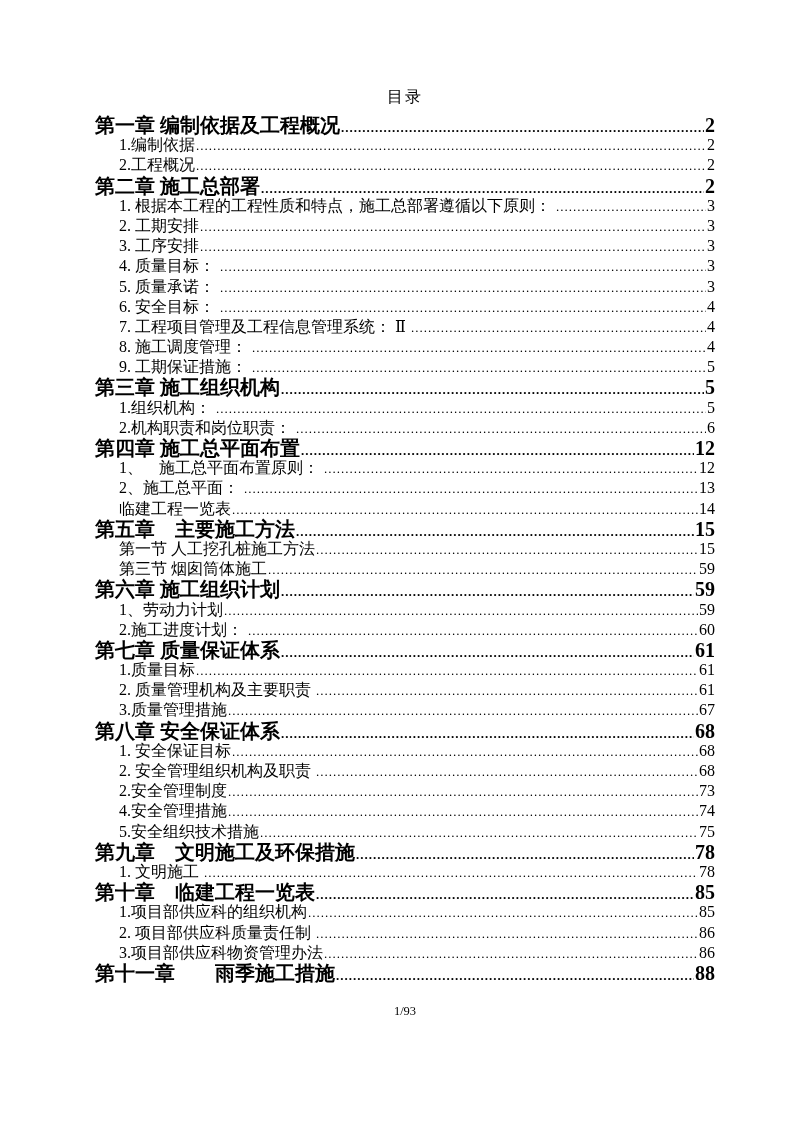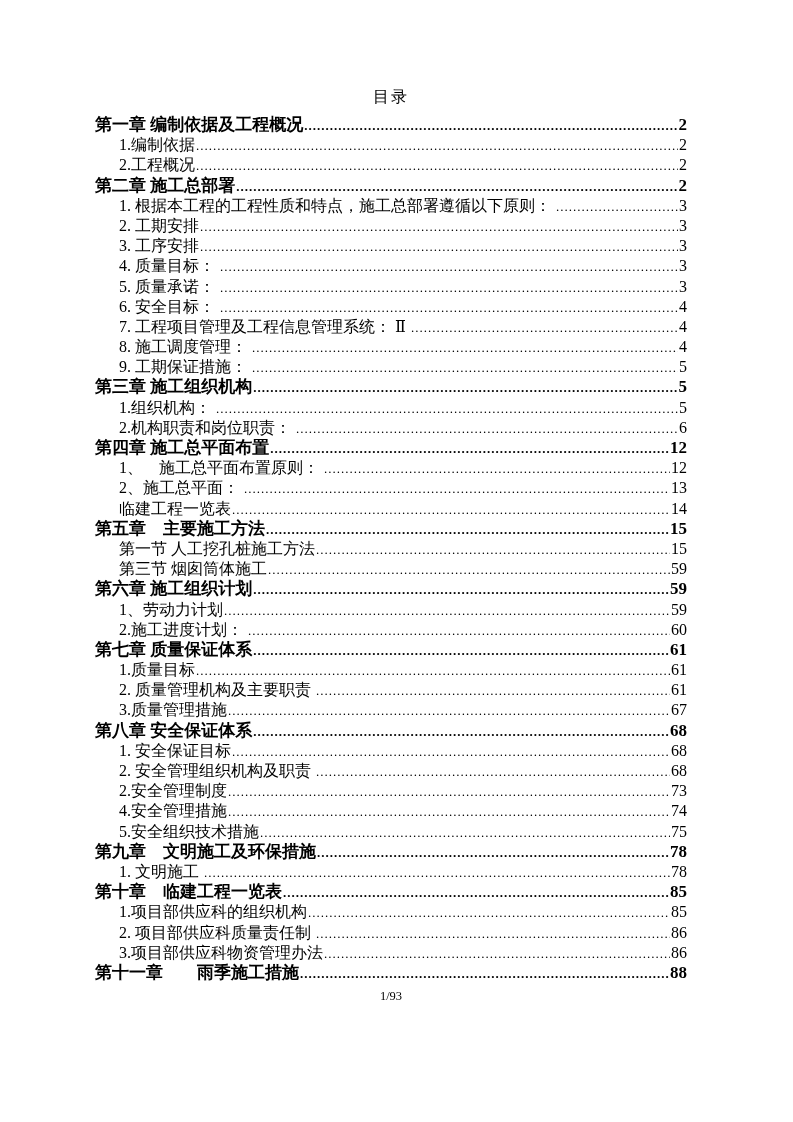--- a/index.html
+++ b/index.html
@@ -5,21 +5,21 @@
   html, body {
     margin: 0;
     padding: 0;
     background: #ffffff;
   }
   .page {
     position: relative;
     width: 793px;
     height: 1122px;
     box-sizing: border-box;
-    padding: 86px 106px 0 95px;
+    padding: 86px 78px 0 95px;
     background: #ffffff;
     color: #000000;
     font-family: "Liberation Serif", "DejaVu Serif", serif;
     overflow: hidden;
   }
   .doc-title {
     text-align: center;
     font-size: 16px;
     line-height: 22px;
     letter-spacing: 2px;
@@ -35,21 +35,21 @@
     height: 20.2px;
     line-height: 20.2px;
     font-size: 16px;
     font-weight: normal;
   }
   .toc-row.level1 {
     padding-left: 24px;
   }
   .toc-row.bold {
     font-weight: bold;
-    font-size: 17px;
+    font-size: 20px;
   }
   .toc-text {
     white-space: pre;
     flex: 0 0 auto;
   }
   .toc-dots {
     flex: 1 1 auto;
     overflow: hidden;
     white-space: nowrap;
     margin: 0 1px;
@@ -58,21 +58,21 @@
   .toc-dots::after {
     content: "..........................................................................................................................................................................................................................................................................................................";
     letter-spacing: 1px;
     font-size: 13px;
   }
   .toc-page {
     flex: 0 0 auto;
     white-space: pre;
   }
   .footer {
-    margin-top: 4px;
+    margin-top: 19px;
     text-align: center;
     font-size: 12.5px;
     line-height: 18px;
   }
 </style>
 </head>
 <body>
 
 <div class="page">
   <div class="doc-title">目录</div>

